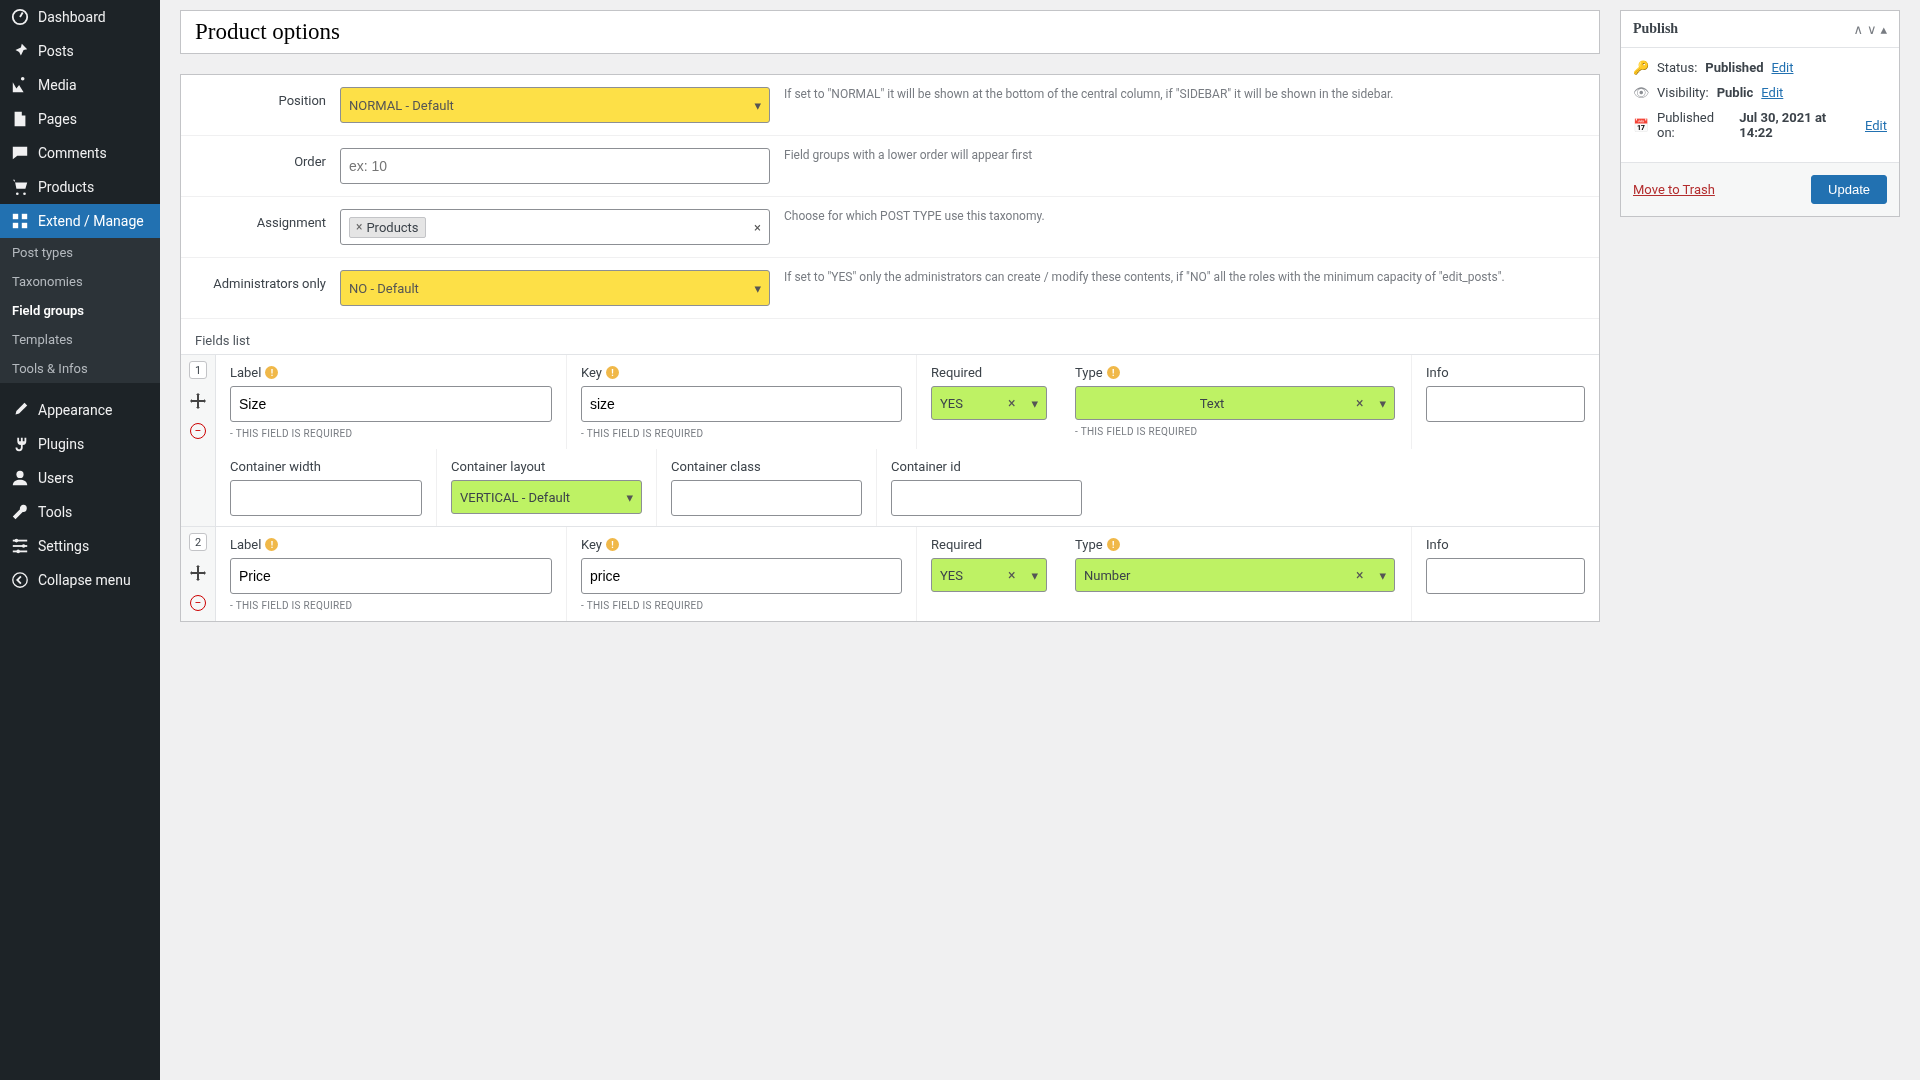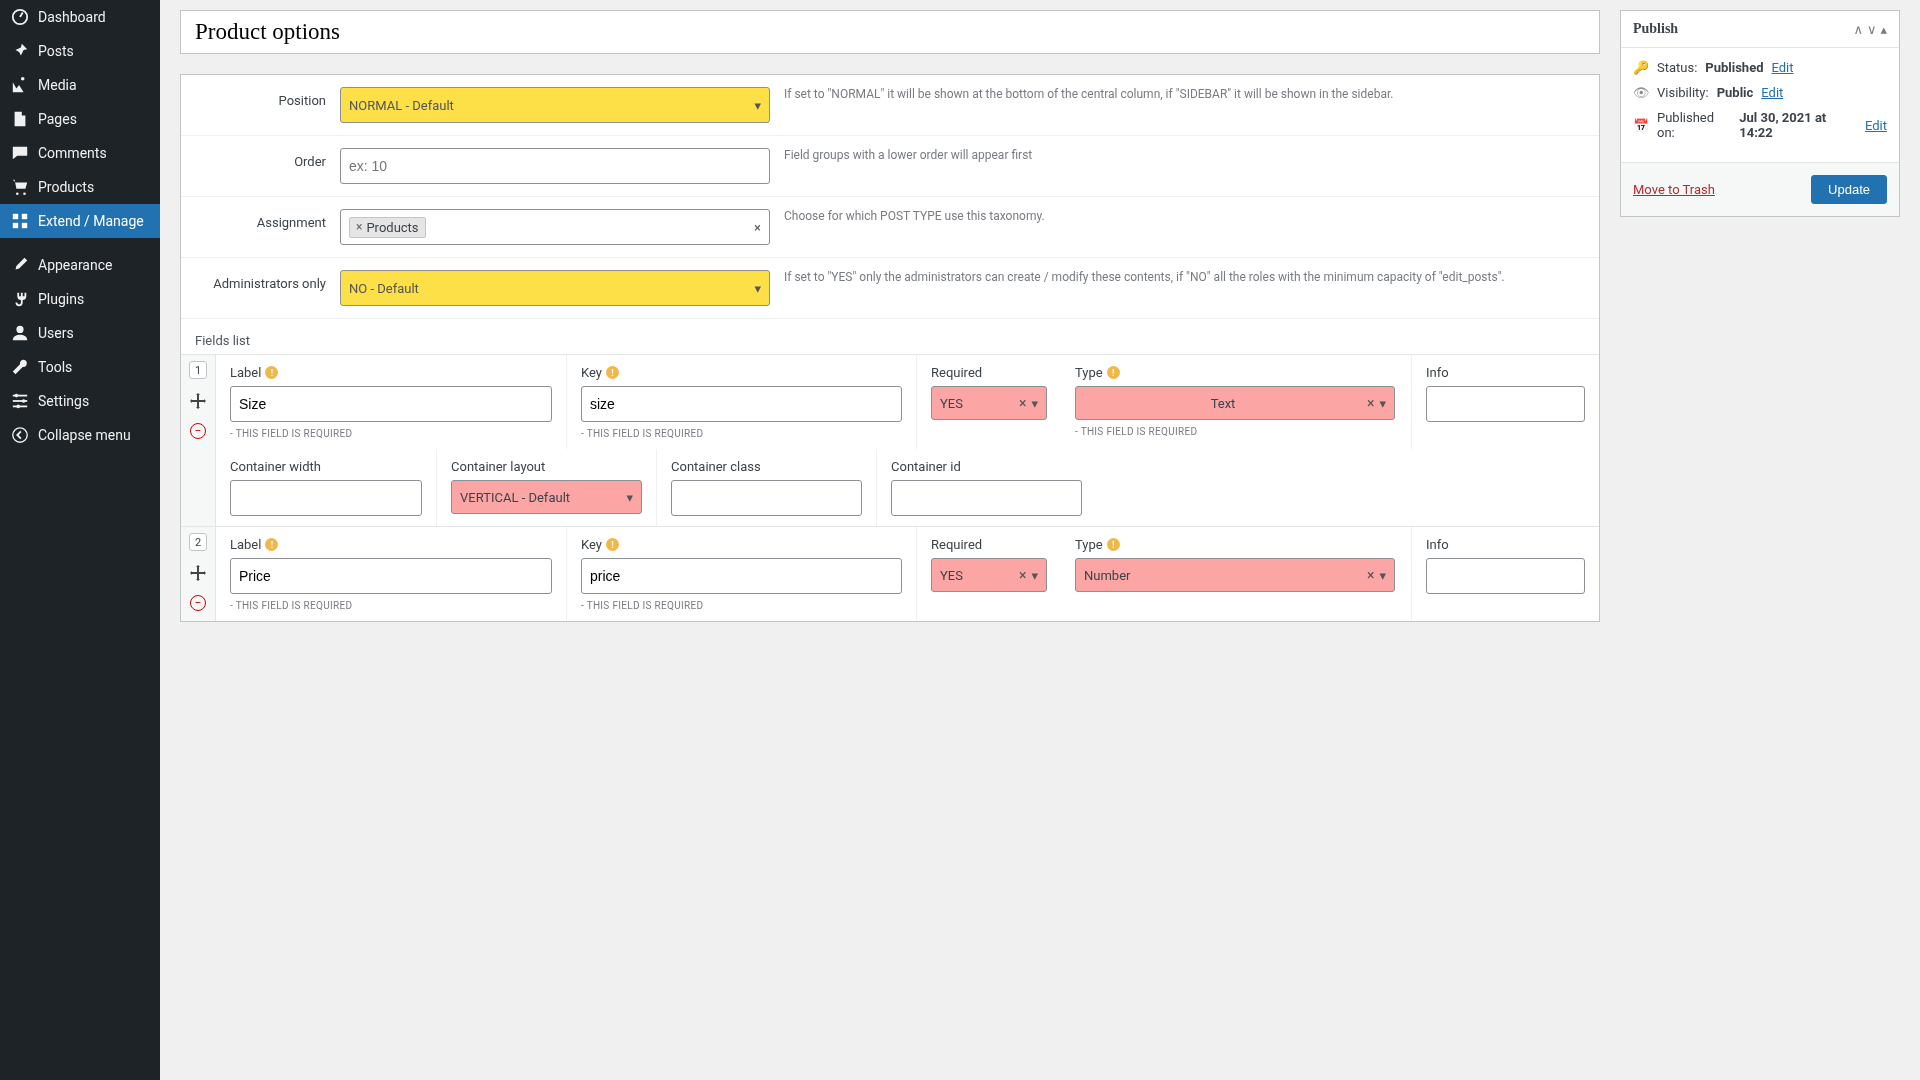--- a/index.html
+++ b/index.html
@@ -39,21 +39,21 @@
 .field-handle { width: 35px; background: #f6f7f7; border-right: 1px solid #e2e4e7; display: flex; flex-direction: column; align-items: center; gap: 14px; padding-top: 6px; }
 .field-num { background: #fff; border: 1px solid #c3c4c7; border-radius: 3px; width: 18px; height: 18px; display: flex; align-items: center; justify-content: center; font-size: 11px; }
 .move-handle, .remove-handle { cursor: pointer; }
 .remove-handle { color: #c00; border: 1.5px solid #c00; border-radius: 50%; width: 16px; height: 16px; display: flex; align-items: center; justify-content: center; font-size: 12px; }
 .field-body { flex: 1; display: flex; flex-wrap: wrap; }
 .cell { padding: 10px 14px; border-left: 1px solid #f0f0f1; }
 .cell:first-child { border-left: none; }
 .cell-label { font-size: 13px; color: #3c434a; margin-bottom: 6px; display: flex; align-items: center; gap: 4px; }
 .info-icon { background: #f0b849; color: #fff; border-radius: 50%; width: 13px; height: 13px; display: inline-flex; align-items: center; justify-content: center; font-size: 9px; font-weight: bold; }
 .req-msg { font-size: 10px; color: #787c82; margin-top: 6px; letter-spacing: 0.3px; }
-.mini-select { display: flex; align-items: center; border: 1px solid #8c8f94; border-radius: 3px; background: #fca5a5; height: 34px; padding: 0 8px; gap: 5px; }
+.mini-select { display: flex; align-items: center; border: 1px solid #8c8f94; border-radius: 3px; background: #bef264; height: 34px; padding: 0 8px; gap: 16px; }
 .mini-select .val { flex: 1; }
 .mini-select .x { cursor: pointer; color: #555; font-size: 14px;}
 .mini-select .caret { color: #555; }
 .w350 { width: 350px; } .w145 { width: 145px; } .w220 { width: 220px; } .wfull { width: 100%; }
 .publish-box { background: #fff; border: 1px solid #c3c4c7; }
 .publish-header { display: flex; align-items: center; justify-content: space-between; padding: 10px 12px; border-bottom: 1px solid #e2e4e7; }
 .publish-header h2 { font-size: 14px; font-weight: 600; font-family: Georgia, serif; }
 .publish-body { padding: 12px; }
 .publish-row { display: flex; align-items: center; gap: 8px; margin-bottom: 10px; font-size: 13px; }
 .publish-row .icon { width: 16px; color: #8c8f94; }
@@ -123,20 +123,27 @@
             <svg width="18" height="18" viewBox="0 0 20 20" fill="currentColor">
               <rect x="2" y="2" width="6" height="6"></rect>
               <rect x="12" y="2" width="6" height="6"></rect>
               <rect x="2" y="12" width="6" height="6"></rect>
               <rect x="12" y="12" width="6" height="6"></rect>
             </svg>
           </span>
           <span>Extend / Manage</span>
         </div>
       </div>
+    <div class="sidebar-sub" id="sb-sub">
+        <div class="sidebar-sub-item">Post types</div>
+        <div class="sidebar-sub-item">Taxonomies</div>
+        <div class="sidebar-sub-item active">Field groups</div>
+        <div class="sidebar-sub-item">Templates</div>
+        <div class="sidebar-sub-item">Tools &amp; Infos</div>
+      </div>
     <div class="sidebar-sep"></div>
     <div id="sb-main2">
         <div class="sidebar-item">
           <span class="icon">
             <svg width="18" height="18" viewBox="0 0 20 20" fill="currentColor">
               <path d="M15 2l3 3-9 9-4 1 1-4 9-9z"></path>
             </svg>
           </span>
           <span>Appearance</span>
         </div>

